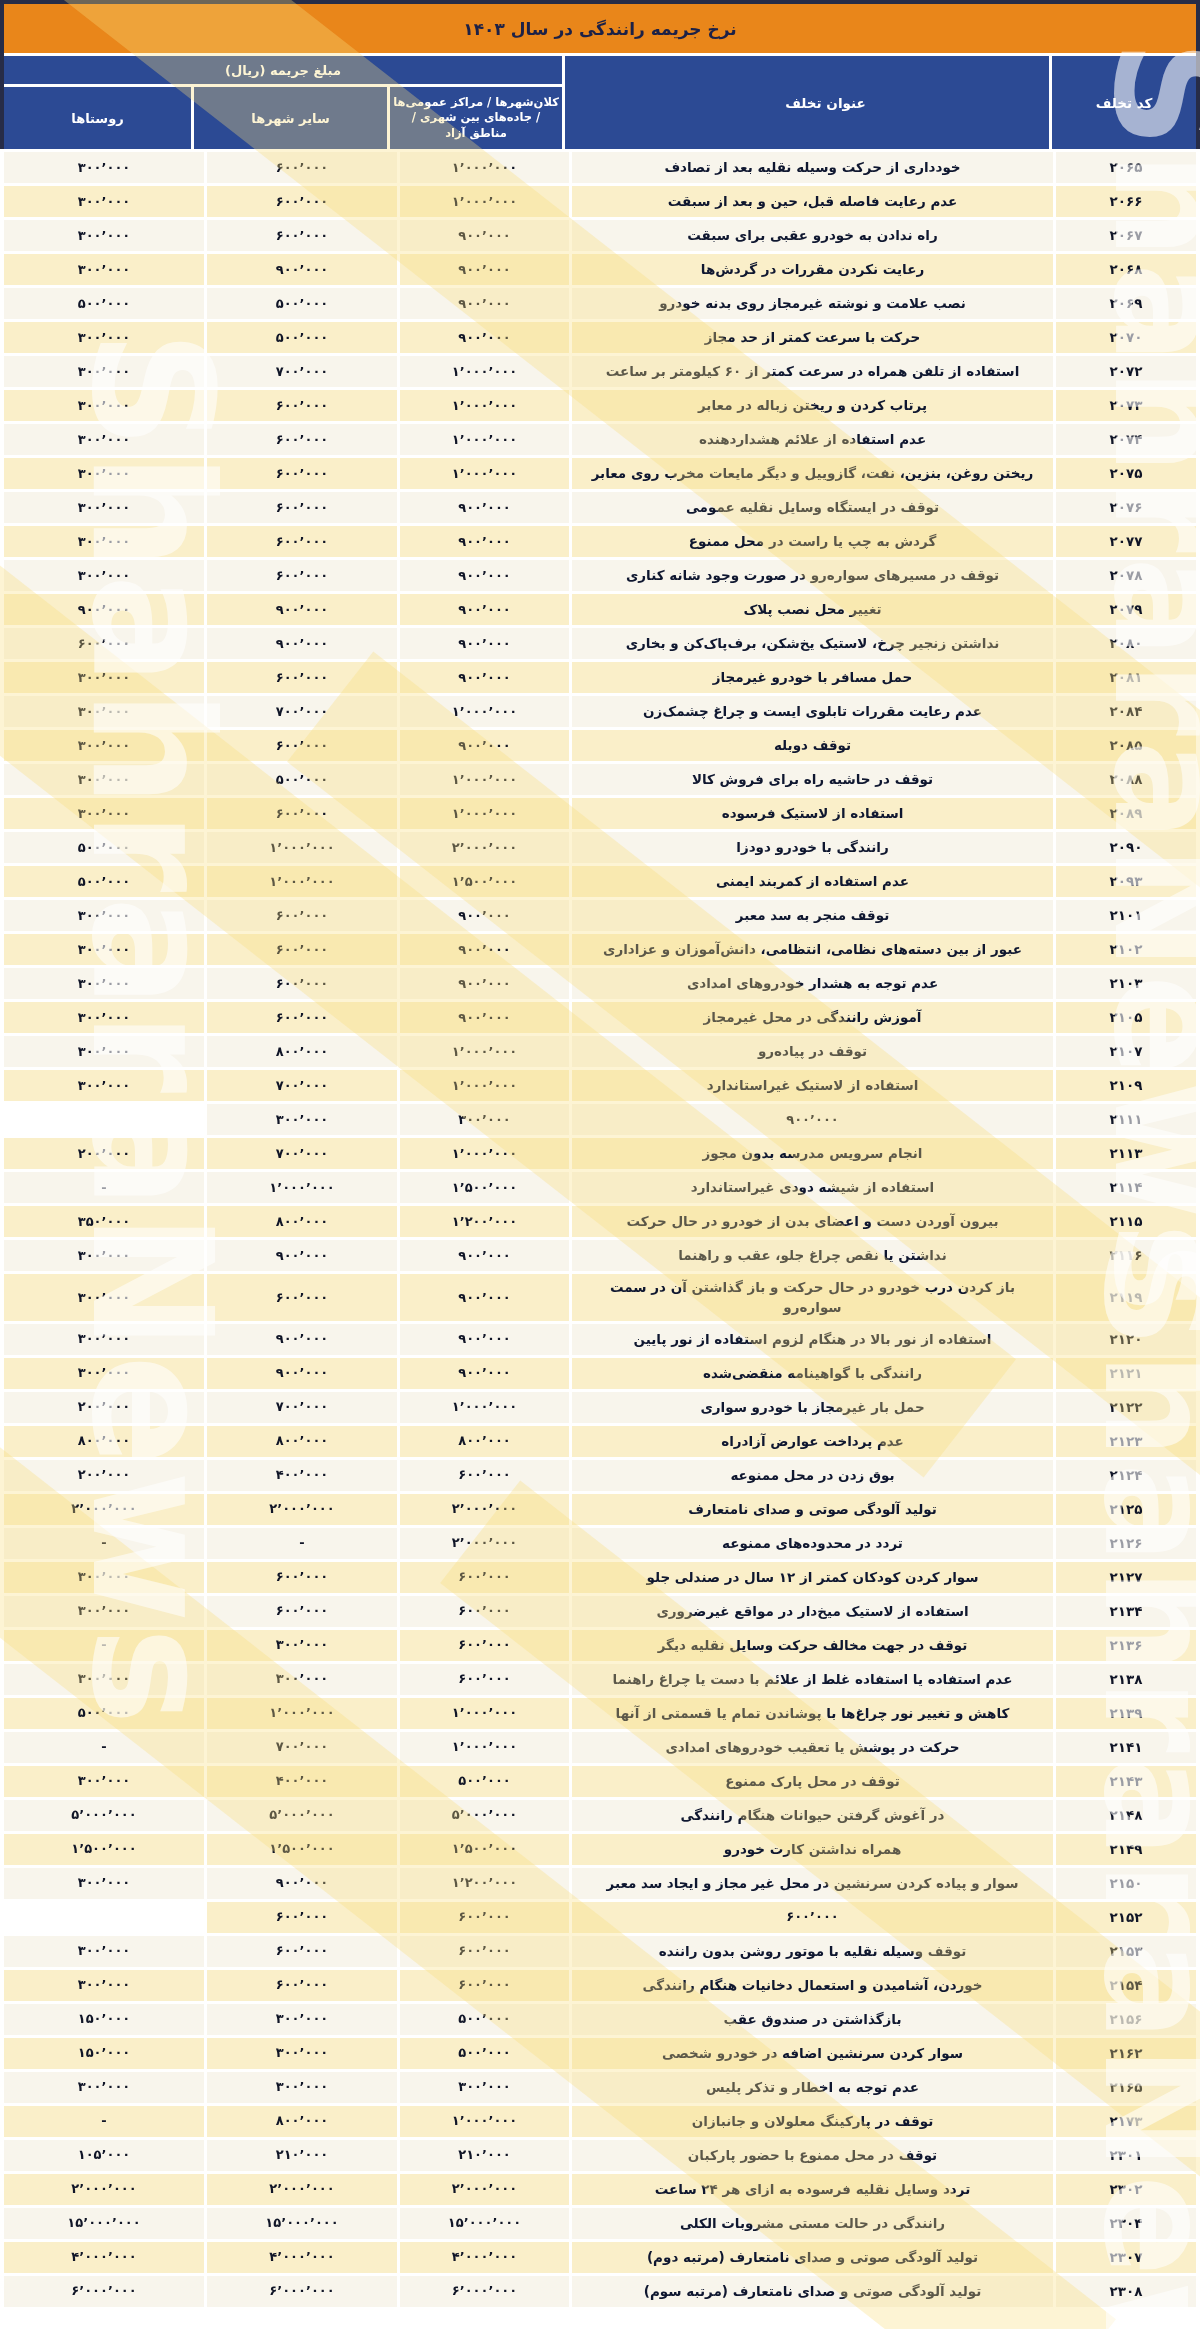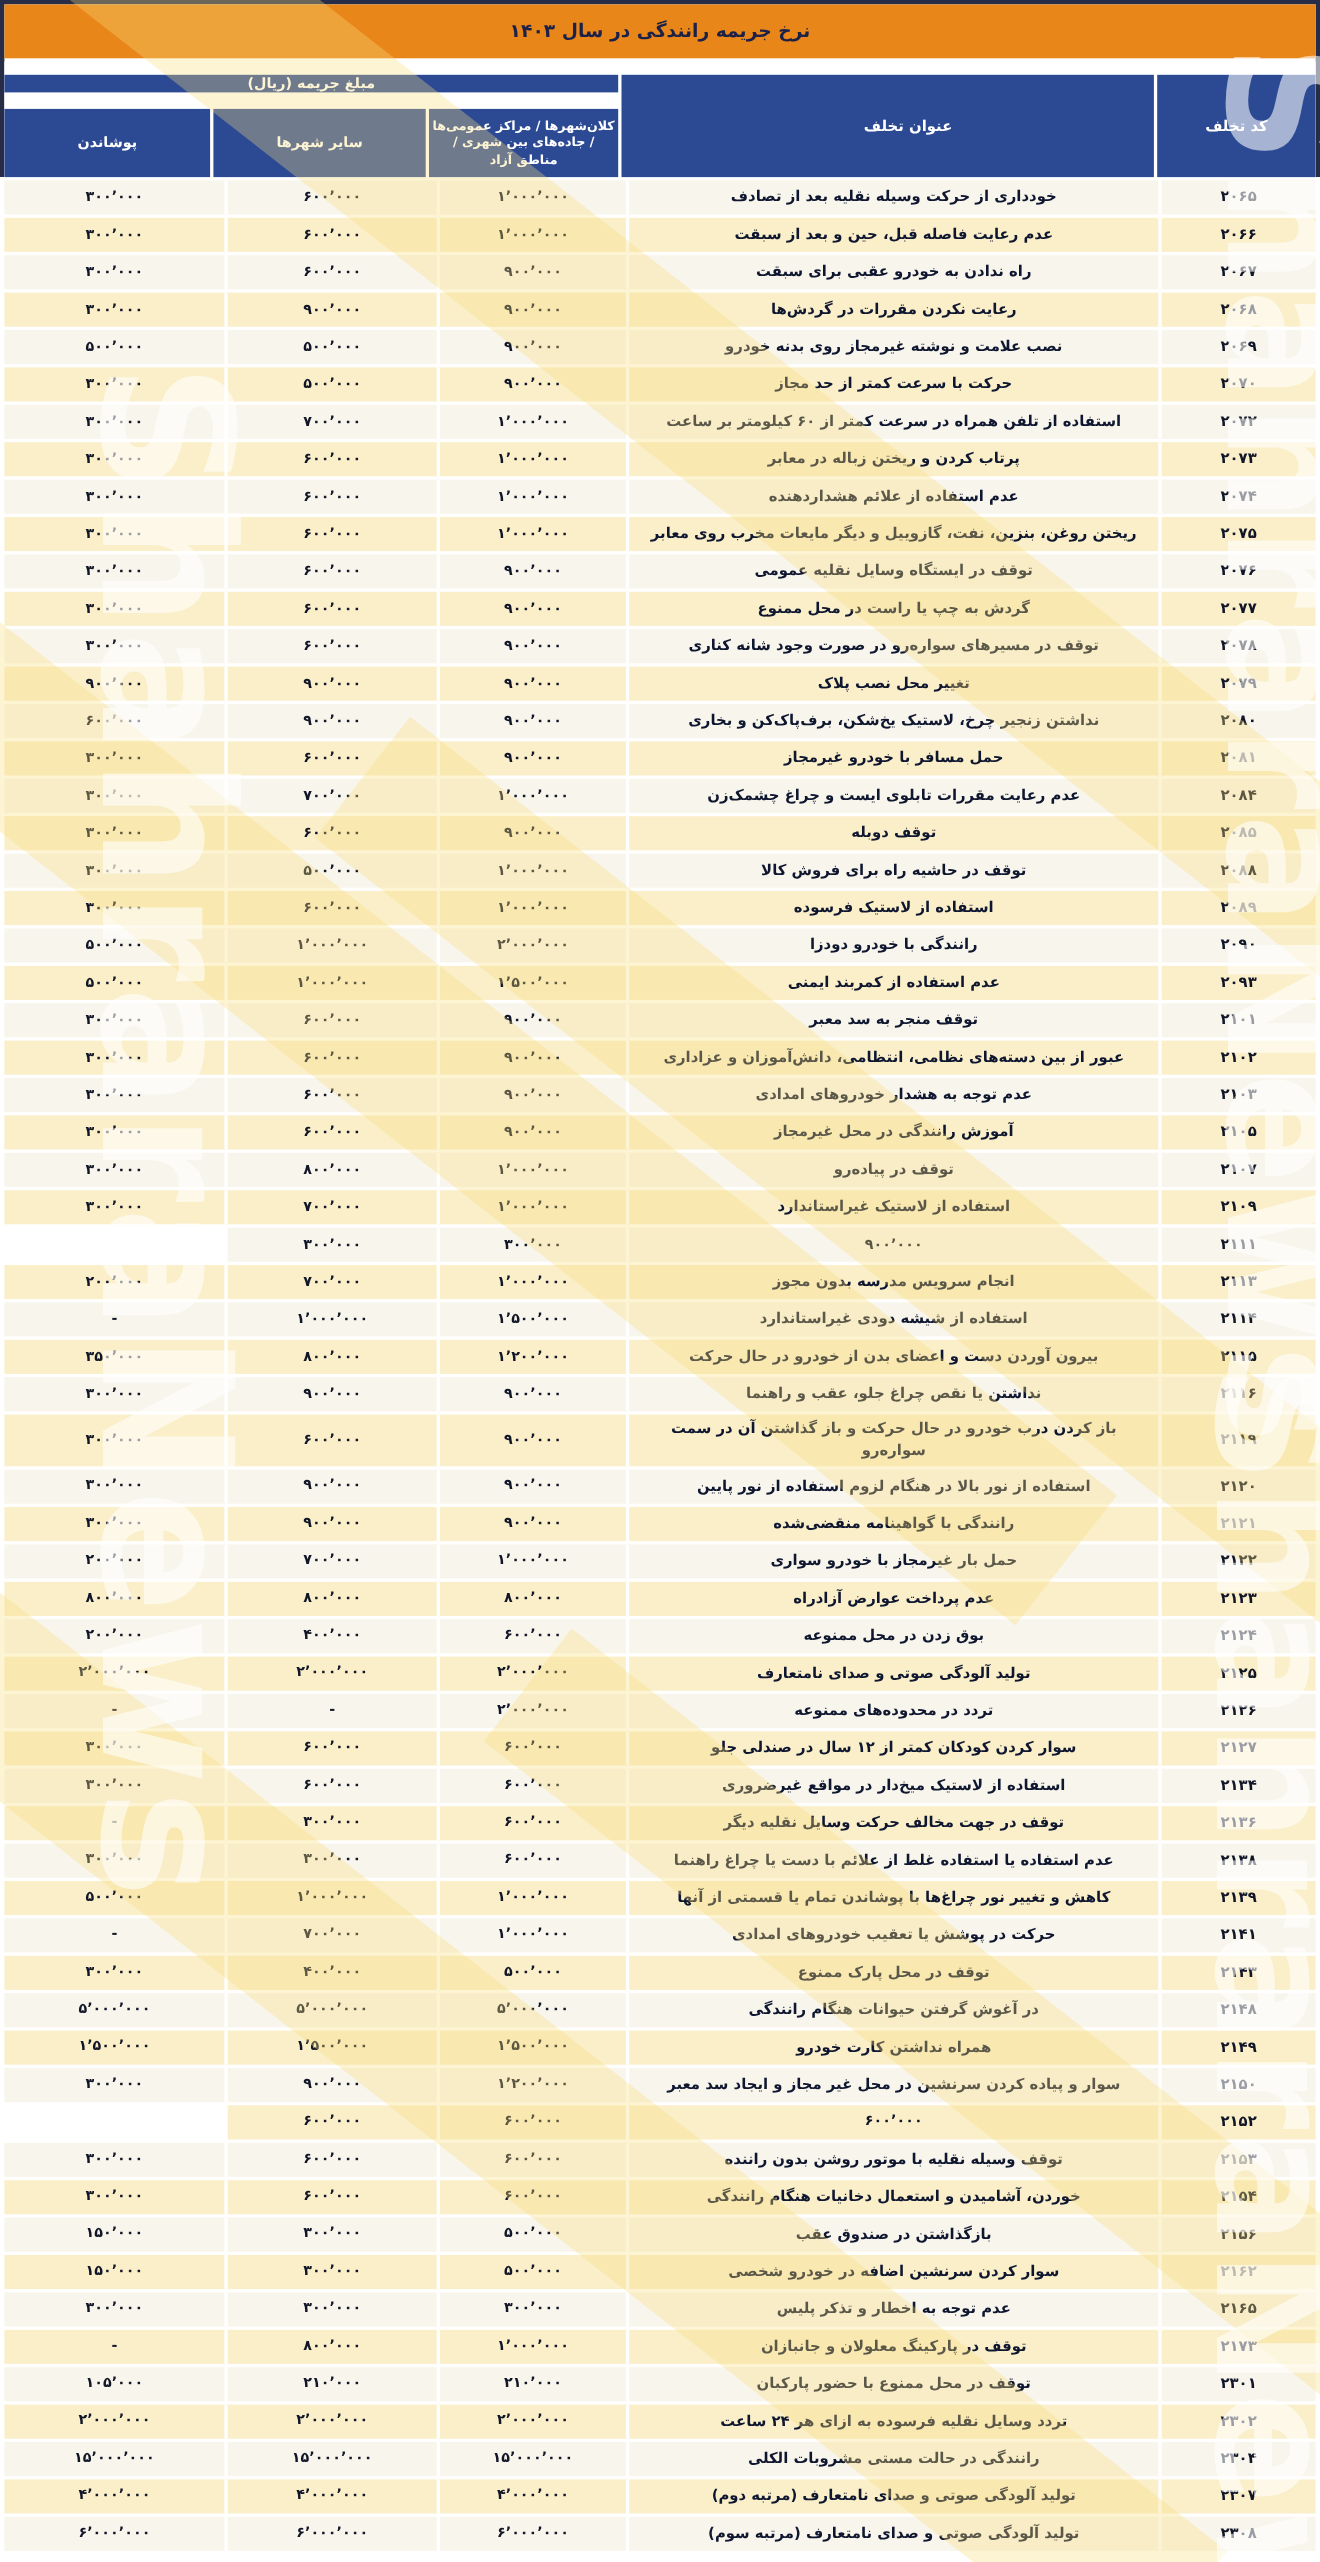--- a/index.html
+++ b/index.html
@@ -39,21 +39,20 @@
     grid-template-columns:144px 484px 172px 193px 1fr;
     grid-template-rows:28px auto;
     gap:3px;
     background:#fff;
   }
   .hcell{
     background:var(--header-bg);
     color:#fff;font-weight:bold;
     display:flex;align-items:center;justify-content:center;
     text-align:center;
-    margin-top:12px;
   }
   .h-code{grid-column:1/2;grid-row:1/3;font-size:13.5px;}
   .h-title{grid-column:2/3;grid-row:1/3;font-size:13.5px;padding-left:37px;}
   .h-amount{grid-column:3/6;grid-row:1/2;font-size:13px;}
   .h-metro{grid-column:3/4;grid-row:2/3;font-size:11.5px;line-height:1.35;padding:4px 2px;min-height:62px;}
   .h-other{grid-column:4/5;grid-row:2/3;font-size:13px;}
   .h-villages{grid-column:5/6;grid-row:2/3;font-size:13px;}
 
   
   .rows{padding:3px 4px 0 4px;background:#fff;}
@@ -103,21 +102,21 @@
 <div class="page">
 
   <div class="top-block">
     <div class="title-bar">نرخ جریمه رانندگی در سال ۱۴۰۳</div>
     <div class="hg">
       <div class="hcell h-code">کد تخلف</div>
       <div class="hcell h-title">عنوان تخلف</div>
       <div class="hcell h-amount">مبلغ جریمه (ریال)</div>
       <div class="hcell h-metro">کلان‌شهرها / مراکز عمومی‌ها / جاده‌های بین شهری / مناطق آزاد</div>
       <div class="hcell h-other">سایر شهرها</div>
-      <div class="hcell h-villages">پوشاندن</div>
+      <div class="hcell h-villages">روستاها</div>
     </div>
   </div>
 
   <div class="rows" id="rows">
   <div class="t-row">
     <div class="cell code">۲۰۶۵</div>
     <div class="cell vtitle">خودداری از حرکت وسیله نقلیه بعد از تصادف</div>
     <div class="cell num">۱٬۰۰۰٬۰۰۰</div>
     <div class="cell num">۶۰۰٬۰۰۰</div>
     <div class="cell num">۳۰۰٬۰۰۰</div>

